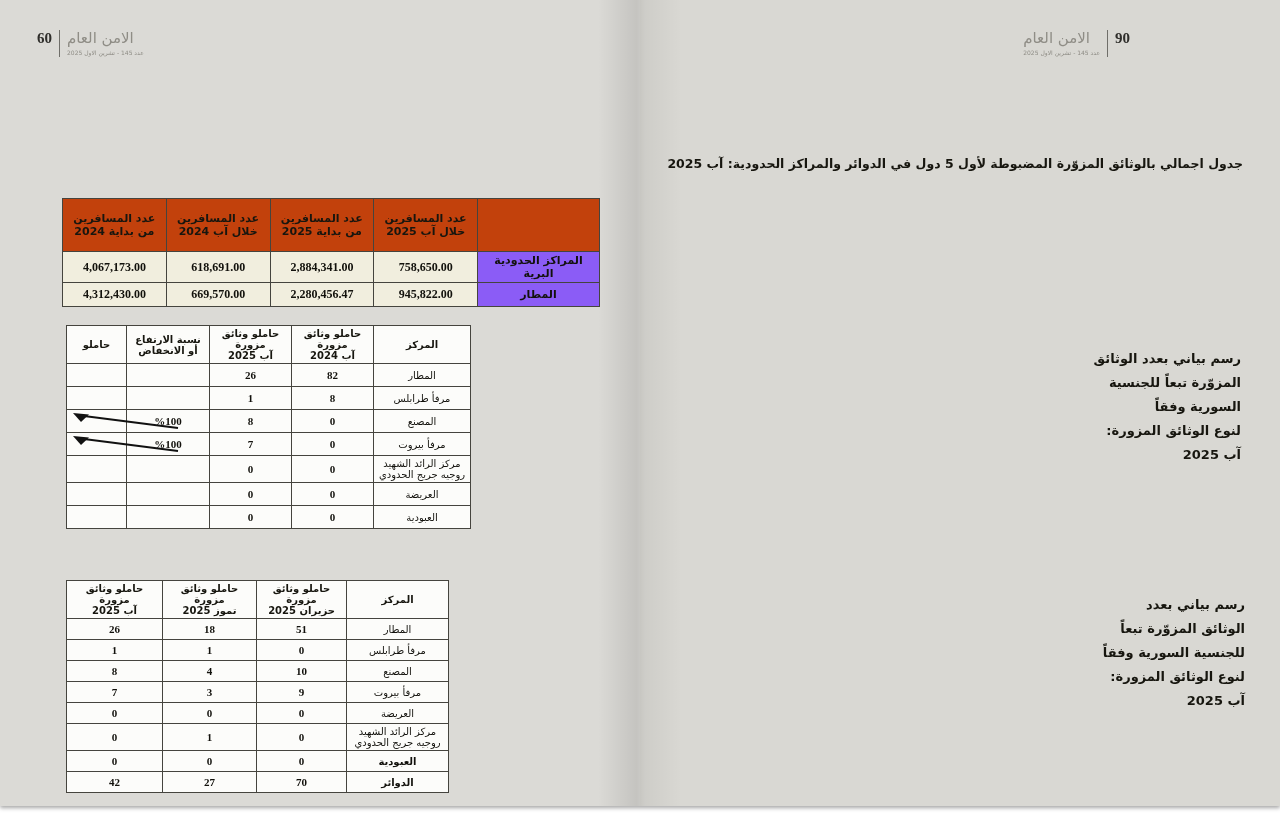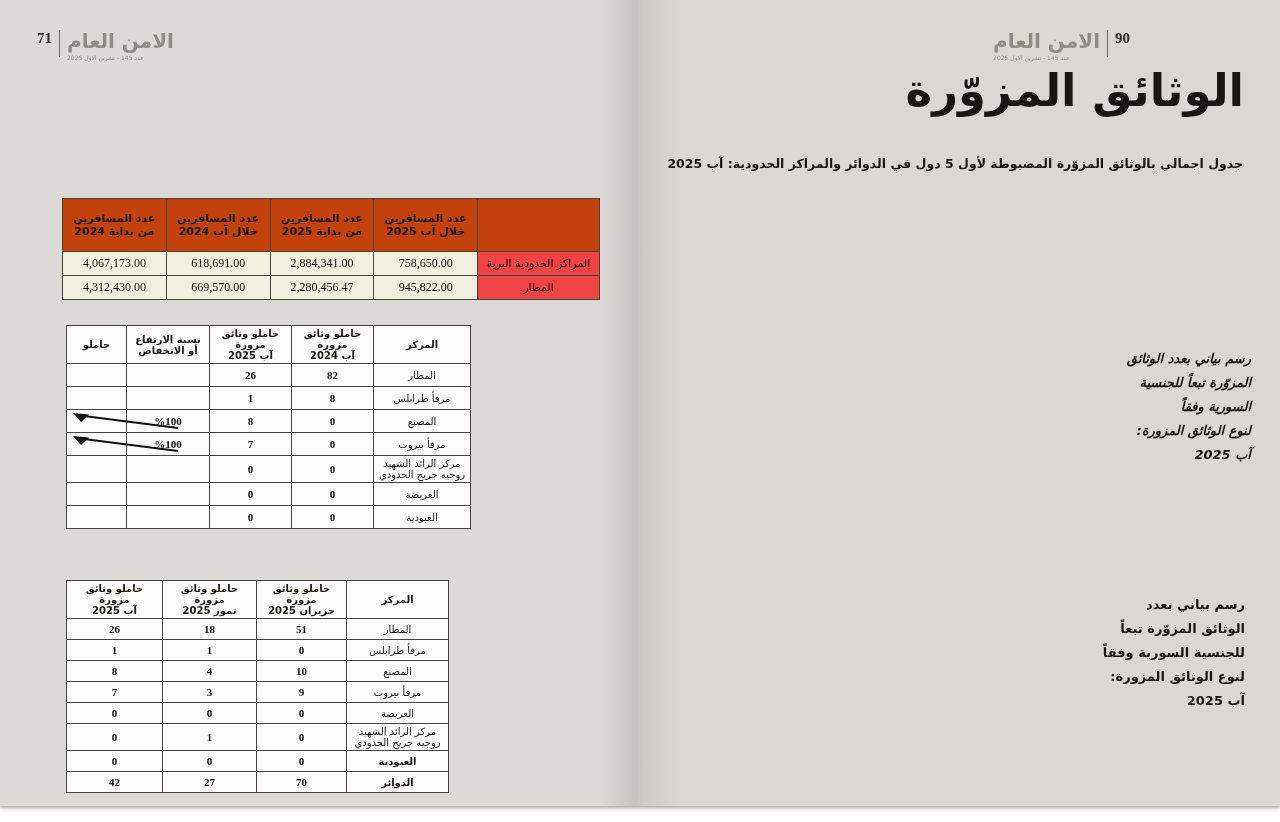--- a/index.html
+++ b/index.html
@@ -11,40 +11,40 @@
   .seam{position:absolute;top:0;left:598px;width:84px;height:806px;
         background:linear-gradient(90deg,rgba(0,0,0,0) 0%,rgba(0,0,0,0.10) 46%,rgba(0,0,0,0.05) 56%,rgba(0,0,0,0) 100%);pointer-events:none;}
 
   
   .masthead{position:absolute;display:flex;align-items:flex-start;gap:7px;}
   .mast-left{left:37px;top:30px;}
   .mast-right{right:150px;top:30px;}
   .pagenum{font-size:15px;color:#2f2e2b;font-family:"Liberation Serif","DejaVu Serif",serif;font-weight:bold;line-height:1.1;}
   .mast-divider{width:1px;height:27px;background:#6f6e69;display:inline-block;}
   .mast-text{display:flex;flex-direction:column;align-items:flex-end;direction:rtl;}
-  .brand{font-size:20px;font-weight:bold;color:#8f8d86;letter-spacing:.5px;line-height:1.1;}
+  .brand{font-size:15px;font-weight:normal;color:#8f8d86;letter-spacing:.5px;line-height:1.1;}
   .issue{font-size:6px;color:#8f8d86;margin-top:2px;}
   .sidecap{position:absolute;direction:rtl;text-align:right;font-weight:bold;color:#17160f;
            white-space:pre-line;font-size:13px;line-height:1.7;}
   .big-title{position:absolute;right:36px;top:64px;margin:0;direction:rtl;font-size:45px;font-weight:900;
              color:#181713;letter-spacing:-1px;}
   .sum-caption{position:absolute;right:37px;top:156px;direction:rtl;font-weight:bold;font-size:12.5px;color:#17160f;}
 
   
   .t{border-collapse:collapse;position:absolute;table-layout:fixed;direction:rtl;}
   .t th,.t td{border:1px solid #45443e;text-align:center;vertical-align:middle;white-space:pre-line;padding:2px 3px;}
   .t th{font-weight:bold;}
 
   
   .t1{left:62px;top:198px;width:538px;}
   .t1 th{background:#c2410c;font-size:11px;height:48px;color:#17160f;}
   .t1 th:first-child{width:115px;}
   .t1 td{background:#f1eede;height:19px;font-family:"Liberation Serif","DejaVu Serif",serif;
-         font-weight:normal;font-size:12px;color:#12110c;direction:ltr;}
-  .t1 td:first-child{background:#ef4444;direction:rtl;font-family:"DejaVu Sans",sans-serif;font-size:11px;margin-left:32px;}
+         font-weight:bold;font-size:12px;color:#12110c;direction:ltr;}
+  .t1 td:first-child{background:#8b5cf6;direction:rtl;font-family:"DejaVu Sans",sans-serif;font-size:11px;margin-left:32px;}
 
   
   .t2{left:66px;top:325px;width:369px;background:#fcfcfa;}
   .t2 th{font-size:10px;height:32px;color:#17160f;}
   .t2 th:nth-child(1){width:90px;}
   .t2 th:nth-child(2){width:75px;}
   .t2 th:nth-child(3){width:75px;}
   .t2 th:nth-child(4){width:76px;text-align:center;}
   .t2 th:nth-child(5){width:53px;}
   .t2 td{font-family:"Liberation Serif","DejaVu Serif",serif;font-weight:bold;font-size:11px;height:18px;direction:ltr;color:#12110c;}
@@ -65,21 +65,21 @@
   .t3 tbody tr:last-child td{font-weight:bold;}
 </style>
 </head>
 <body>
 
 <div class="spread">
 
   <div class="page page-left">
 
     <div class="masthead mast-left">
-      <span class="pagenum">71</span>
+      <span class="pagenum">60</span>
       <span class="mast-divider"></span>
       <span class="mast-text">
         <span class="brand">الامن العام</span>
         <span class="issue">عدد 145 - تشرين الاول 2025</span>
       </span>
     </div>
 
     <table class="t t1">
       <thead>
         <tr>
@@ -256,25 +256,24 @@
 
     <div class="masthead mast-right">
       <span class="mast-text">
         <span class="brand">الامن العام</span>
         <span class="issue">عدد 145 - تشرين الاول 2025</span>
       </span>
       <span class="mast-divider"></span>
       <span class="pagenum">90</span>
     </div>
 
-    <h1 class="big-title">الوثائق المزوّرة</h1>
 
     <div class="sum-caption">جدول اجمالي بالوثائق المزوّرة المضبوطة لأول 5 دول في الدوائر والمراكز الحدودية: آب 2025</div>
 
-    <div class="sidecap" style="right:29px;top:347px;line-height:1.85;font-style:italic;">رسم بياني بعدد الوثائق
+    <div class="sidecap" style="right:39px;top:347px;line-height:1.85;">رسم بياني بعدد الوثائق
 المزوّرة تبعاً للجنسية
 السورية وفقاً
 لنوع الوثائق المزورة:
 آب 2025</div>
 
     <div class="sidecap" style="right:35px;top:593px;line-height:1.85;">رسم بياني بعدد
 الوثائق المزوّرة تبعاً
 للجنسية السورية وفقاً
 لنوع الوثائق المزورة:
 آب 2025</div>

